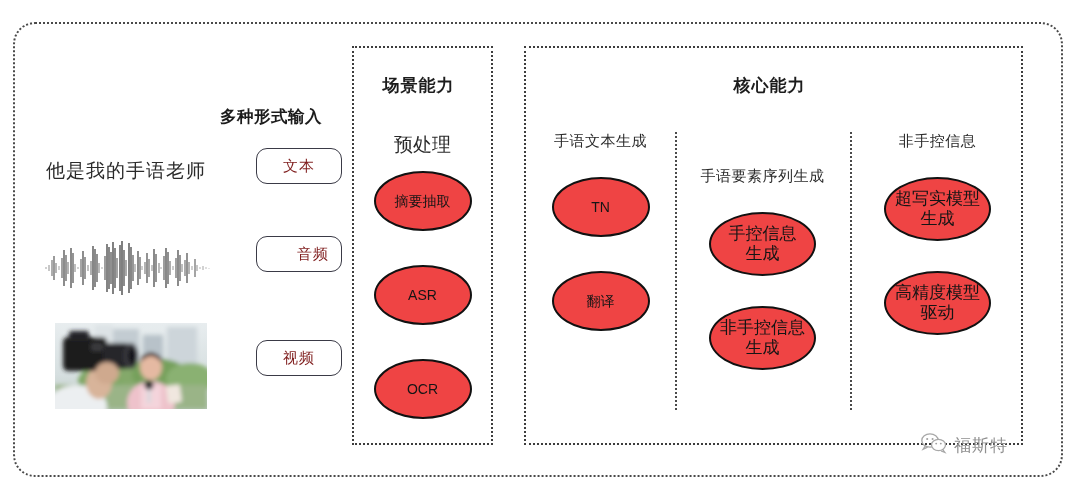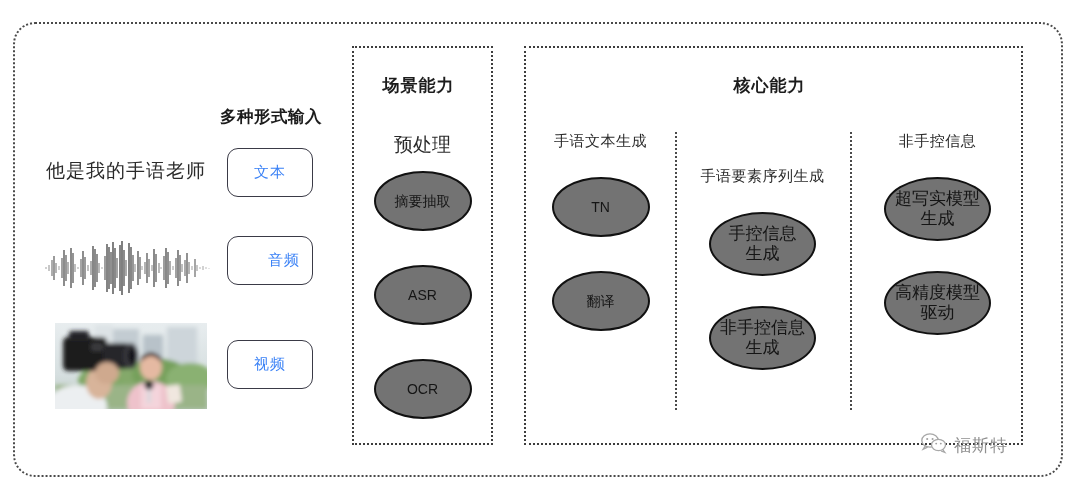--- a/index.html
+++ b/index.html
@@ -89,21 +89,21 @@
     letter-spacing: 0.5px;
     white-space: nowrap;
   }
 
   
   .ellipse {
     position: relative;
     margin: 0 auto;
     border: 2.4px solid #111111;
     border-radius: 50%;
-    background: #737373;
+    background: #ef4444;
     display: flex;
     align-items: center;
     justify-content: center;
     line-height: 1.18;
     font-size: 13.5px;
     color: #151515;
     text-align: center;
     white-space: pre-line;
   }
   .ellipse.small { width: 94px; height: 56px; font-size: 14px; }
@@ -145,30 +145,31 @@
     font-size: 19px;
     color: #2b2b2b;
     letter-spacing: 1px;
     white-space: nowrap;
   }
 
   .rbox {
     position: absolute;
     box-sizing: border-box;
     width: 86px;
-    height: 49px;
+    height: 36px;
     border: 1.7px solid #3a3a46;
     border-radius: 11px;
     background: #fff;
     display: flex;
     align-items: center;
     justify-content: center;
     font-size: 15px;
-    color: #3b82f6;
+    color: #7f1d1d;
     letter-spacing: 1px;
+    margin-left: 29px;
   }
   .rbox-text  { left: 227px; top: 148px; }
   .rbox-audio { left: 227px; top: 236px; padding-left: 28px; }
   .rbox-video { left: 227px; top: 340px; }
 
   
   .waveform {
     position: absolute;
     left: 44px;
     top: 238px;

